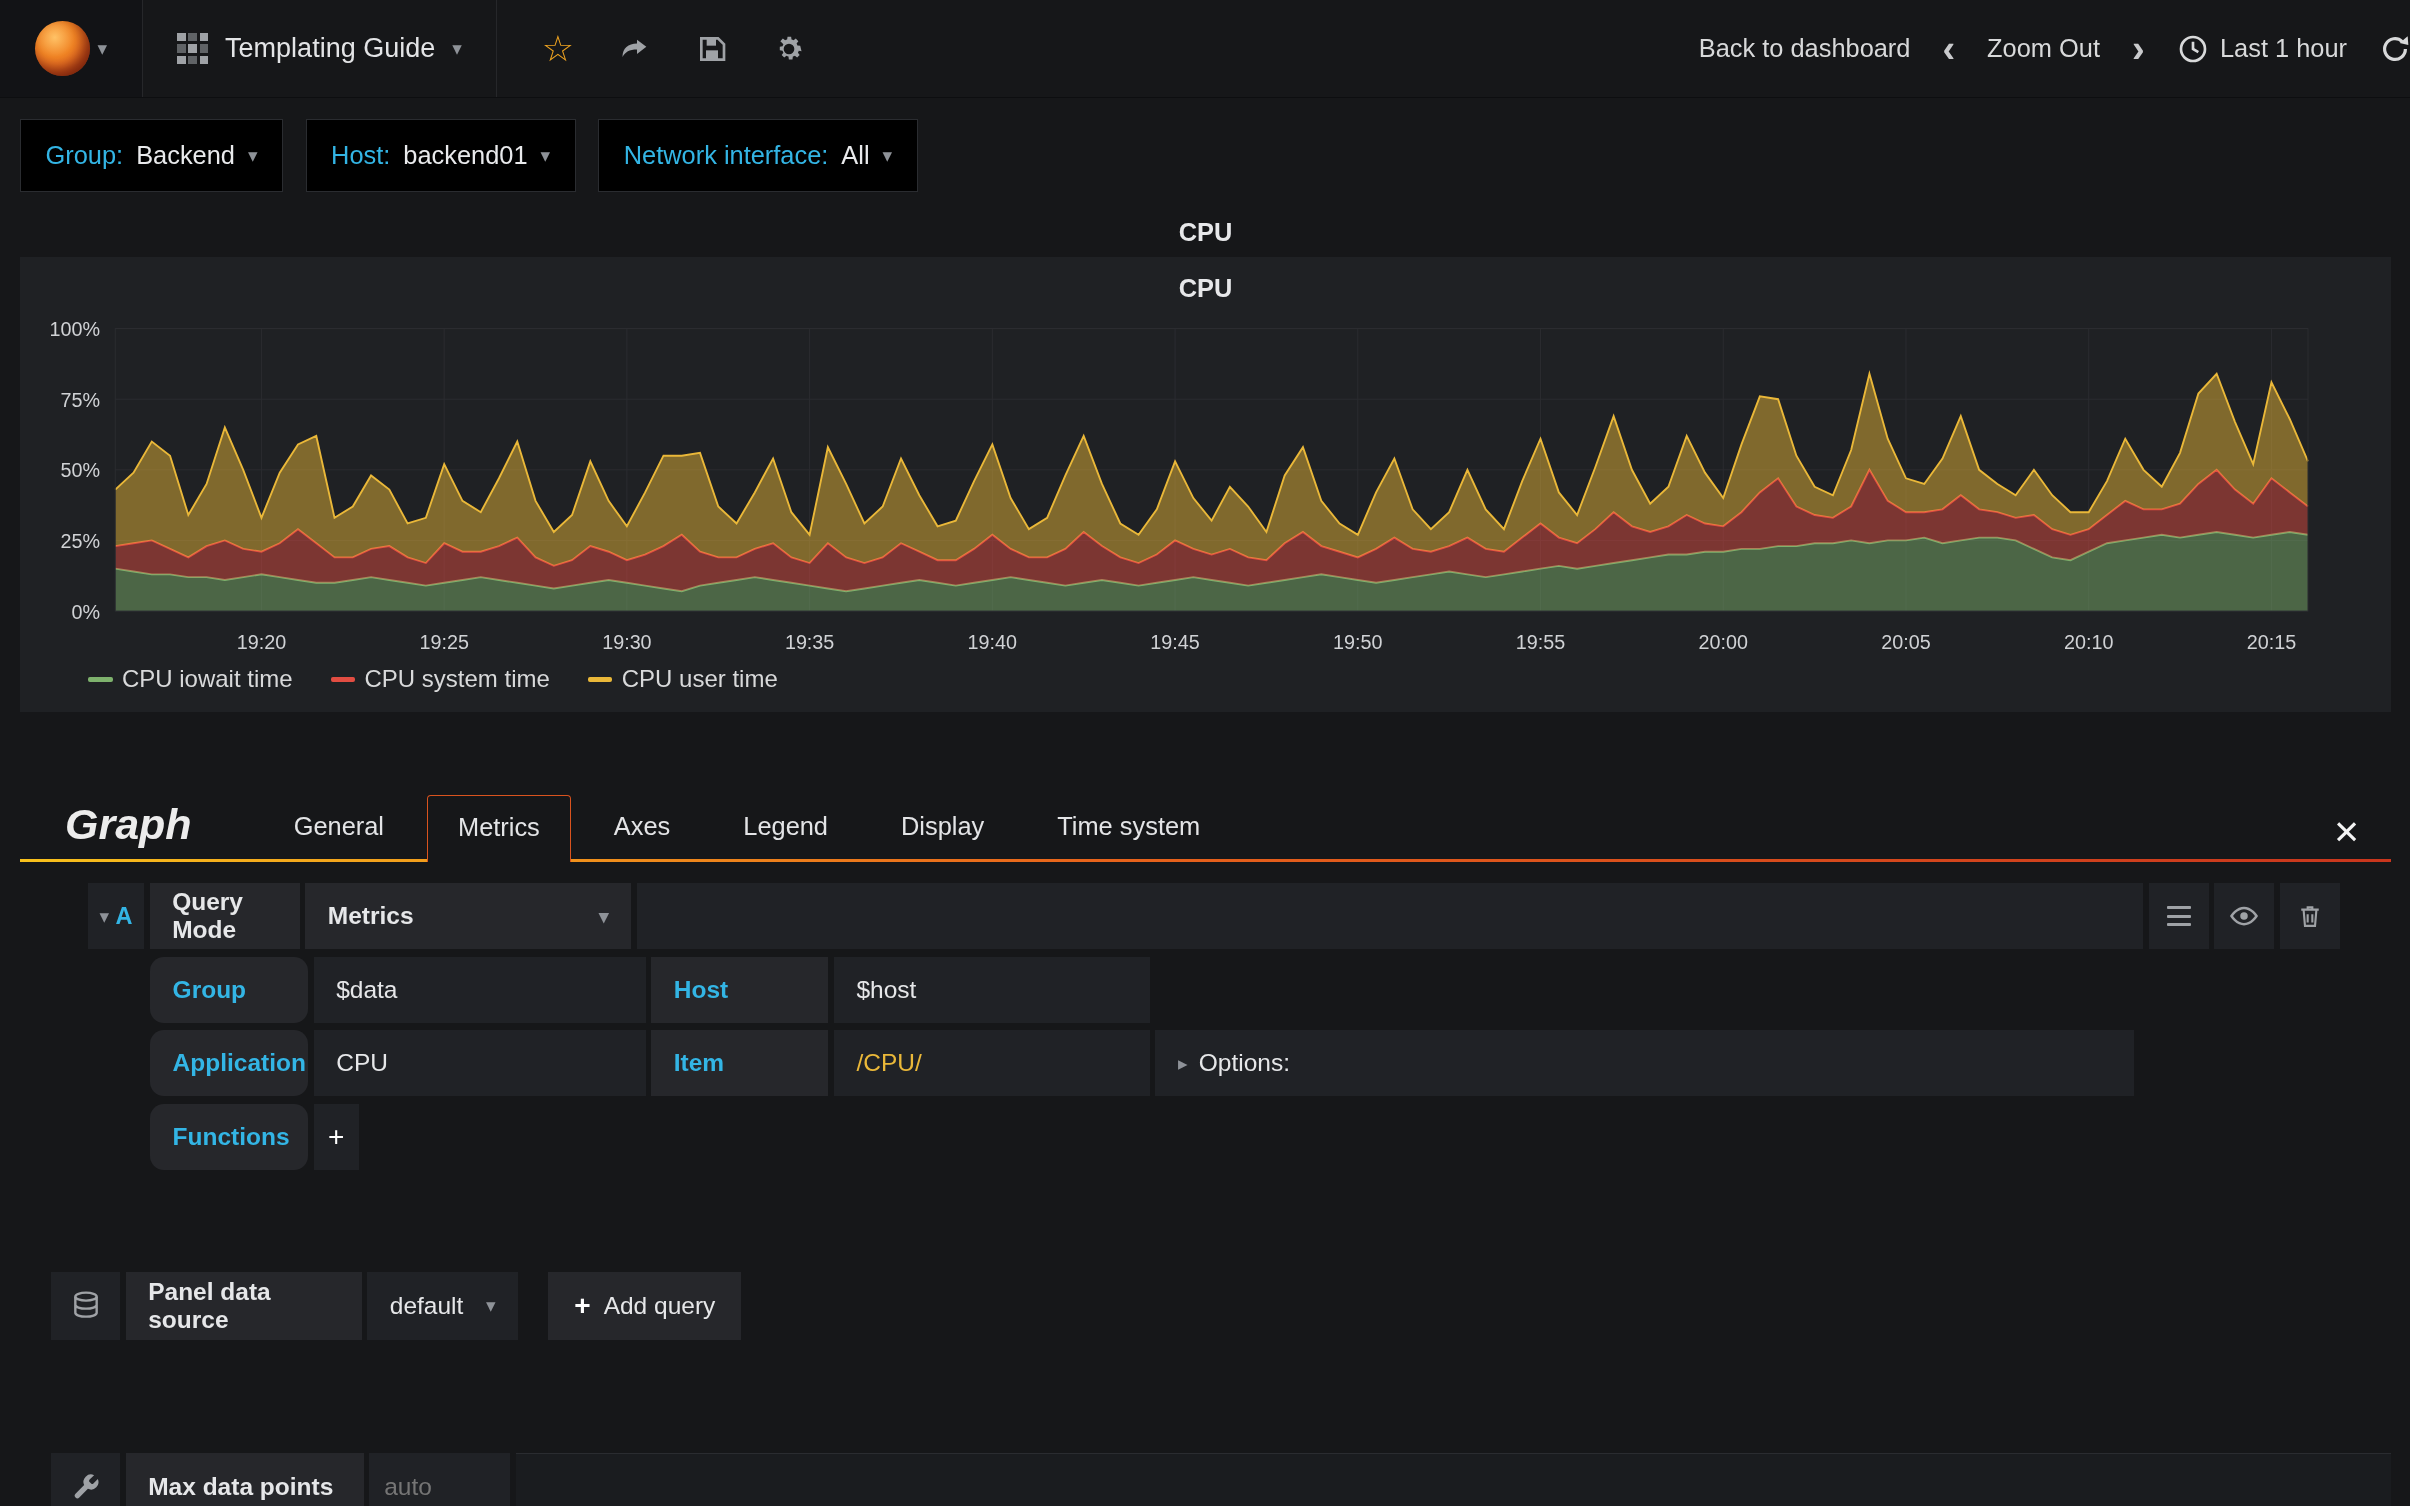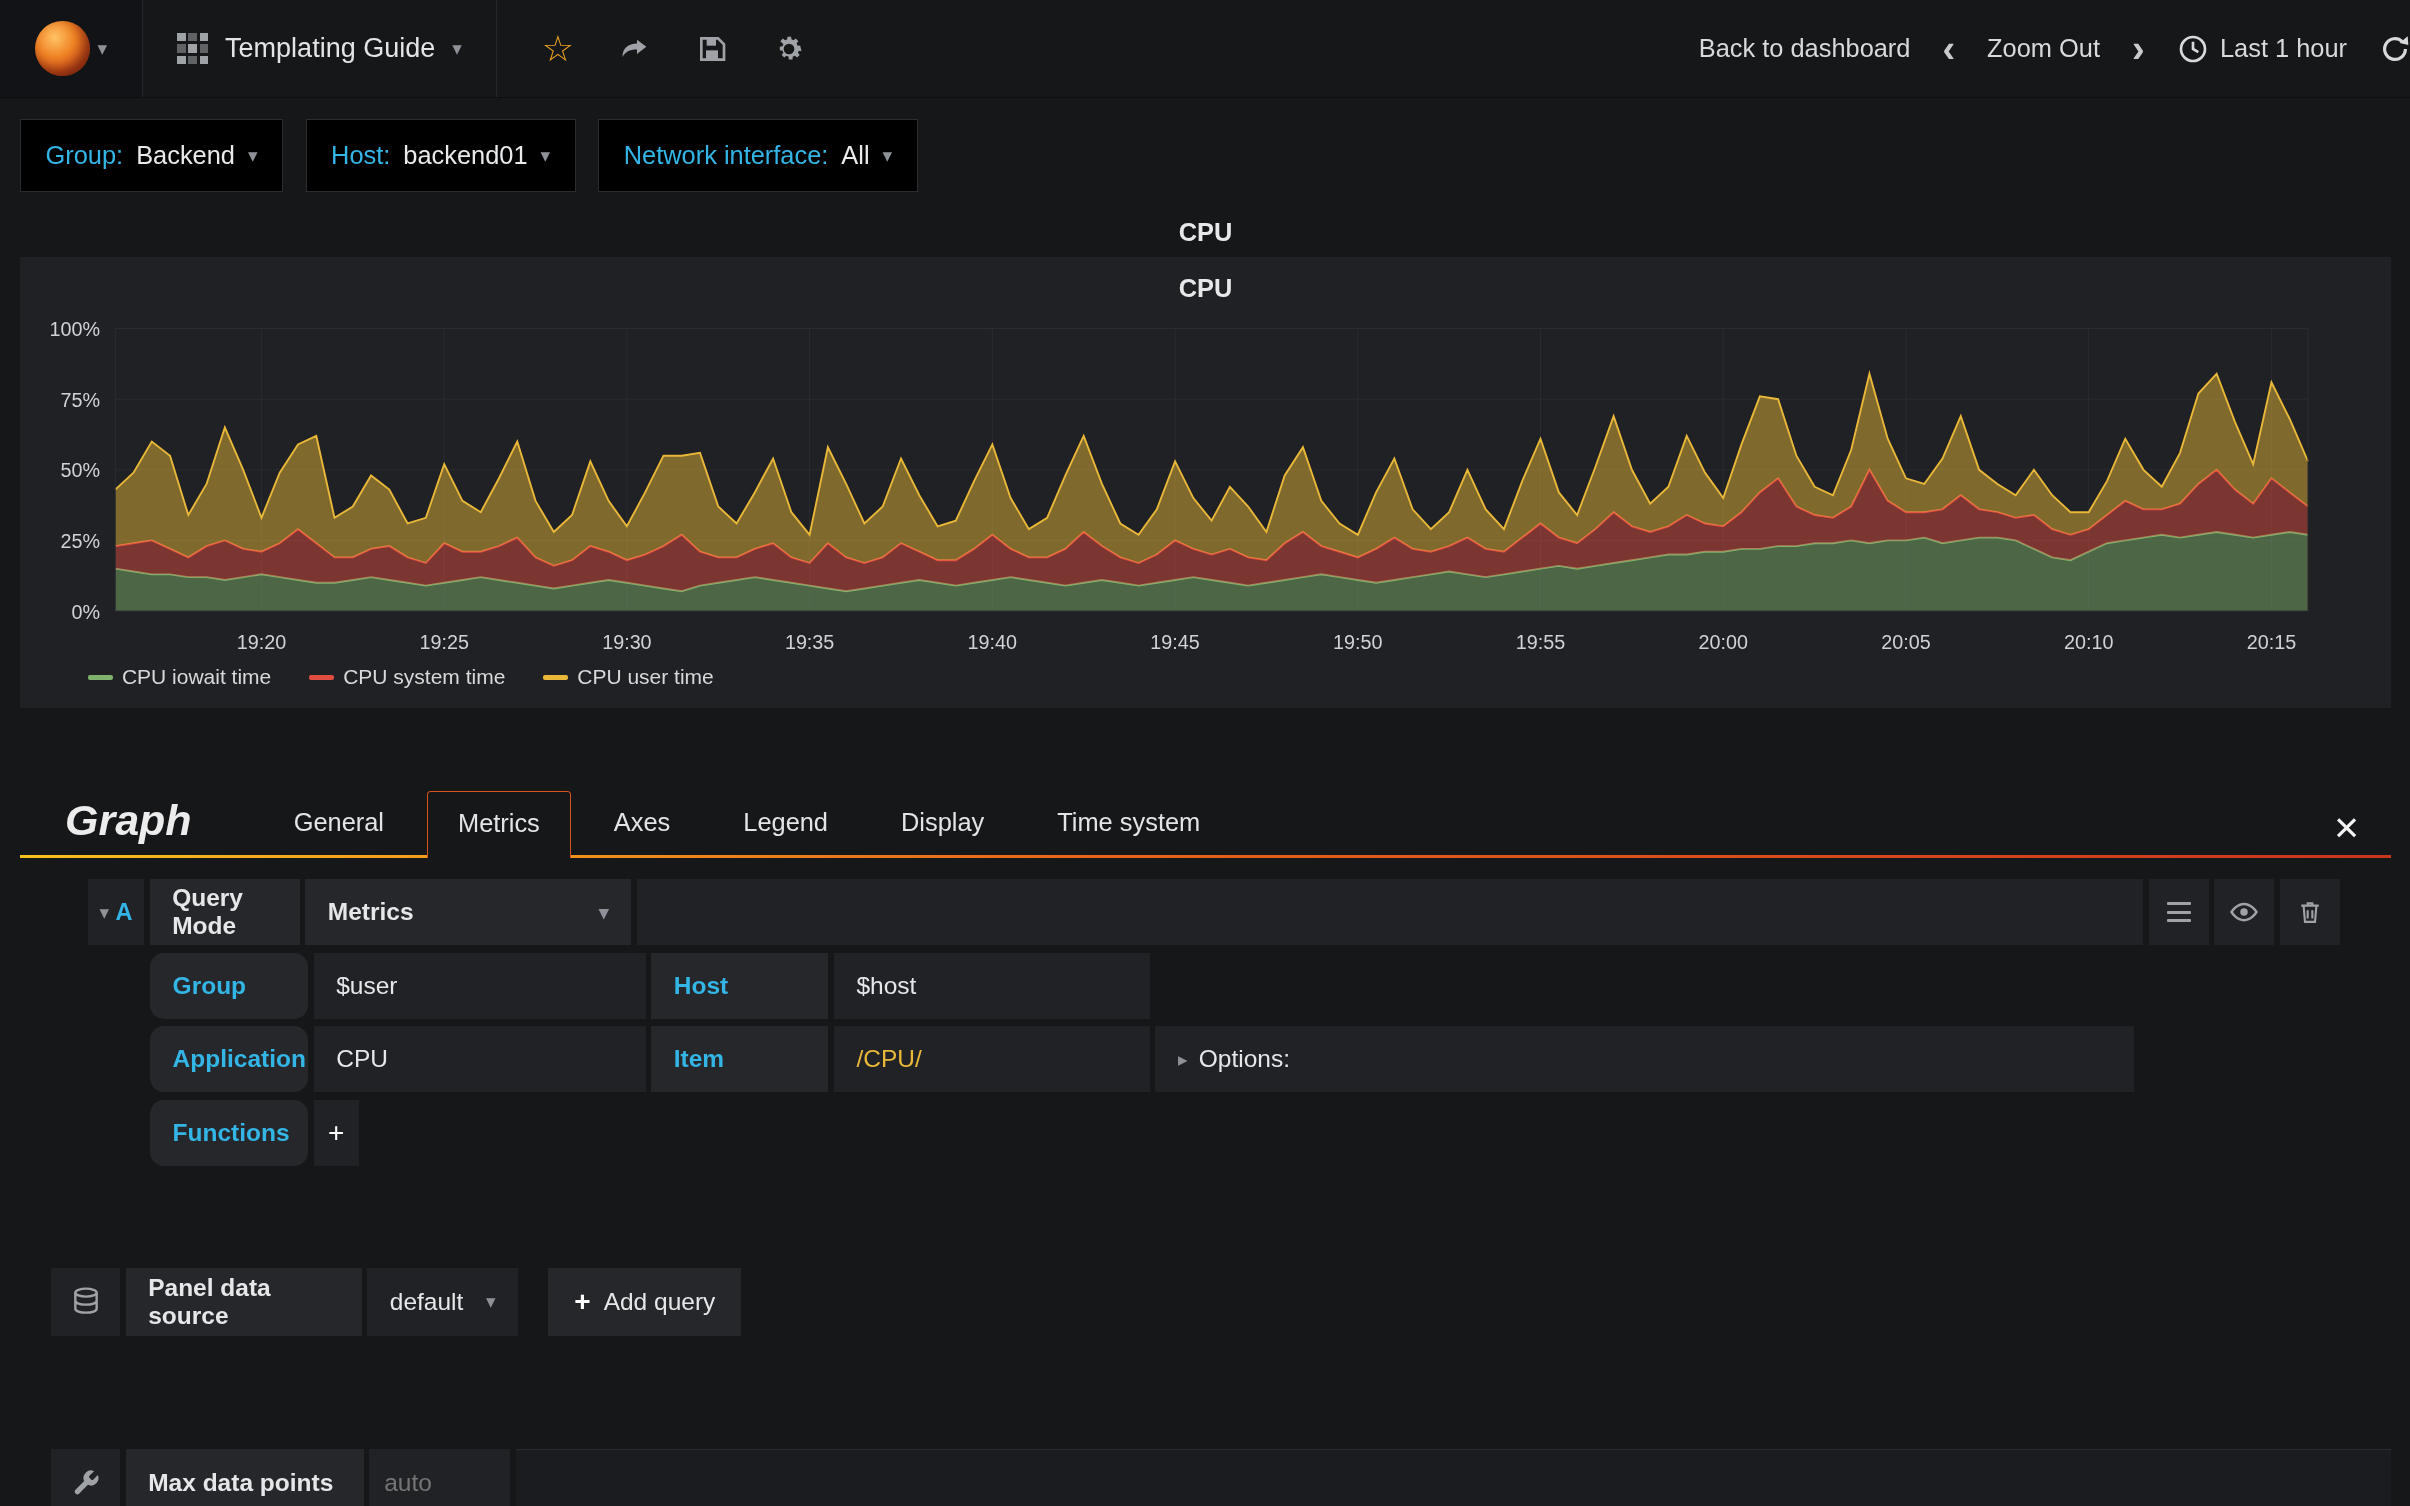--- a/index.html
+++ b/index.html
@@ -29,21 +29,21 @@
   
   .vars { display:flex; gap:22.6px; padding:21px 20px 11.3px; }
   .var-chip { background:#000000; border:0.9px solid #2a2c30; height:73px; display:flex; align-items:center; gap:13px; padding:0 24.5px; font-size:25.4px; cursor:pointer; }
   .var-label { color:#33b5e5; }
   .var-value { color:#e9eaec; font-weight:500; }
 
   
   .panel-title { text-align:center; font-size:25.4px; font-weight:700; color:#e7e8ea; padding:15px 0 9.4px; }
   .chart-box { margin:0 20px; background:#1f2124; padding:7.5px 0 19px; }
   .chart-title { text-align:center; font-size:25.4px; font-weight:700; color:#e7e8ea; margin:9.4px 0 3.8px; }
-  .legend { display:flex; gap:38px; margin:1.9px 0 0 68px; align-items:center; font-size:21px; color:#d8d9da; }
+  .legend { display:flex; gap:38px; margin:1.9px 0 0 68px; align-items:center; font-size:24px; color:#d8d9da; }
   .legend-item { display:flex; align-items:center; gap:9.4px; cursor:pointer; }
   .legend-swatch { width:24.5px; height:4.7px; border-radius:1.9px; }
 
   
   .editor { padding:0 20px; margin-top:83px; }
   .editor-head { display:flex; align-items:flex-end; position:relative; }
   .editor-head::after { content:""; position:absolute; left:0; right:0; bottom:0; height:2.8px; z-index:1;
     background:linear-gradient(90deg,#f8c11c 0%,#e8641b 45%,#c9361d 100%); }
   .graph-title { font-style:italic; font-weight:700; font-size:43px; color:#ececec; padding:0 72px 13px 45px; }
   .tabs { display:flex; align-items:flex-start; gap:13px; }
@@ -267,21 +267,21 @@
         </div>
         <div class="qcell icon-cell">
           <svg width="28" height="28" viewBox="0 0 24 24">
             <path d="M4.5 6.5h15M10 6.5V4.5h4v2M6.5 6.5l1.2 14h8.6l1.2-14M10 10.5v7M14 10.5v7" fill="none" stroke="#9fa2a6" stroke-width="1.8"></path>
           </svg>
         </div>
       </div>
 
       <div class="qrow indent">
         <div class="qcell label-cell blue w-l">Group</div>
-        <div class="qcell w-v">$user</div>
+        <div class="qcell w-v">$data</div>
         <div class="qcell label-cell blue w-l2">Host</div>
         <div class="qcell w-v2">$host</div>
       </div>
 
       <div class="qrow indent">
         <div class="qcell label-cell blue w-l">Application</div>
         <div class="qcell w-v">CPU</div>
         <div class="qcell label-cell blue w-l2">Item</div>
         <div class="qcell yellow w-v2">/CPU/</div>
         <div class="qcell w-opts">

